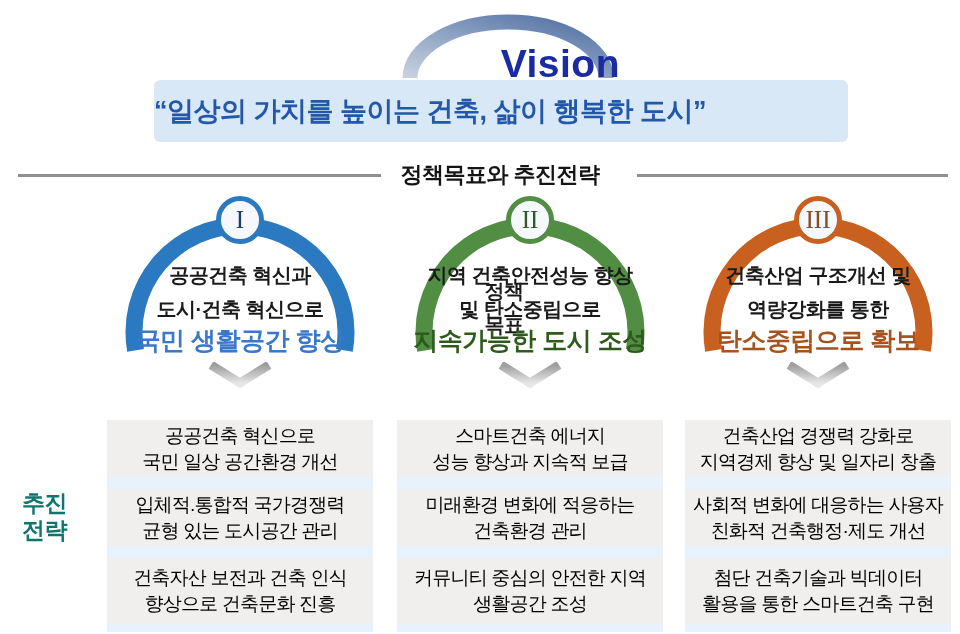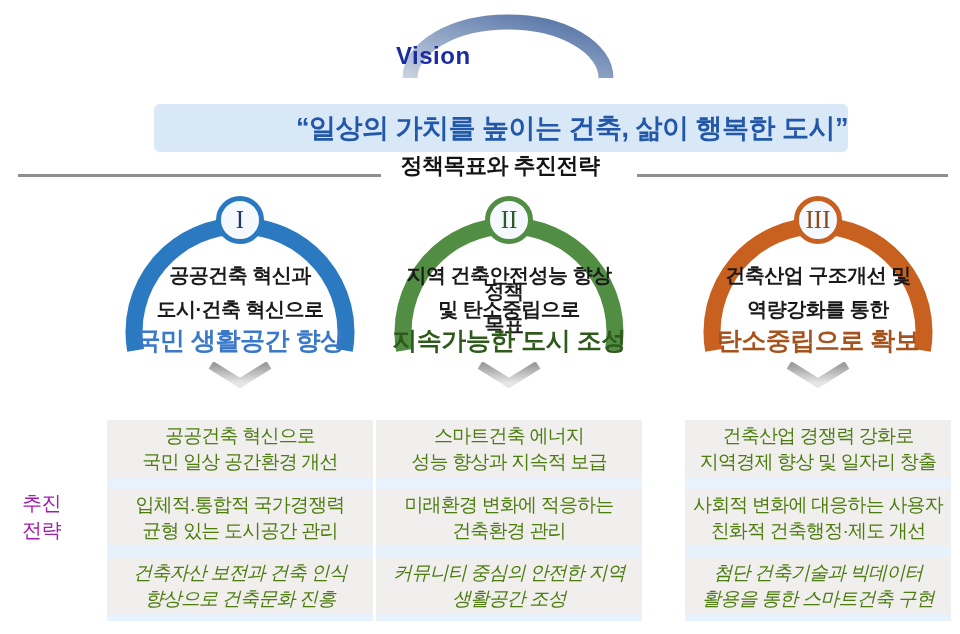--- a/index.html
+++ b/index.html
@@ -4,48 +4,48 @@
 <style>
   html,body{margin:0;padding:0;background:#ffffff;}
   .canvas{
     position:relative;width:960px;height:634px;background:#ffffff;overflow:hidden;
     font-family:"Liberation Sans","DejaVu Sans",sans-serif;
   }
   
   .vision-arch{position:absolute;left:396px;top:8px;width:224px;height:82px;}
   .vision-arch svg{position:absolute;left:0;top:0;}
   .vision-title{
-    position:absolute;left:0;top:34px;width:224px;text-align:left;
-    font-size:24px;font-weight:bold;color:#1b2ca3;letter-spacing:0.5px;
+    position:absolute;left:0;top:34px;width:224px;text-align:right;
+    font-size:39px;font-weight:bold;color:#1b2ca3;letter-spacing:0.5px;
   }
   
   .banner{
-    position:absolute;left:154px;top:104px;width:694px;height:48px;
-    background:#d8e8f6;border-radius:6px;display:flex;align-items:center;justify-content:flex-end;
+    position:absolute;left:154px;top:80px;width:694px;height:62px;
+    background:#d8e8f6;border-radius:6px;display:flex;align-items:center;justify-content:flex-start;
   }
   .banner span{font-size:27px;font-weight:bold;color:#2257a9;letter-spacing:-0.5px;}
   
   .sec-title{
-    position:absolute;left:330px;top:151px;width:340px;text-align:center;
+    position:absolute;left:330px;top:160px;width:340px;text-align:center;
     font-size:22px;font-weight:bold;color:#141414;letter-spacing:-0.5px;
   }
   .sec-line{position:absolute;top:174px;height:3px;background:#8f8f8f;}
   .sec-line.left{left:18px;width:363px;}
   .sec-line.right{left:637px;width:311px;}
   
   .side-label{
-    position:absolute;left:22px;width:70px;font-size:20px;font-weight:normal;color:#a21caf;
+    position:absolute;left:22px;width:70px;font-size:23px;font-weight:bold;color:#0f766e;
     line-height:27px;white-space:pre-line;letter-spacing:-0.5px;
   }
   .side-label.goal{top:274px;padding-left:24px;}
   .side-label.strategy{top:490px;}
   
   .pillar{position:absolute;top:196px;width:280px;height:438px;}
   .pillar.p0{left:100px;--c:#2b7ac1;--numc:#1f3a68;--hl:#3a78c9;}
-  .pillar.p1{left:369px;--c:#518e44;--numc:#2f5a26;--hl:#2e5a1c;}
+  .pillar.p1{left:390px;--c:#518e44;--numc:#2f5a26;--hl:#2e5a1c;}
   .pillar.p2{left:678px;--c:#c8611f;--numc:#8c4a1a;--hl:#a5521c;}
   .arch{position:absolute;left:10px;top:18px;}
   .arch path{stroke:var(--c);}
   .num{
     position:absolute;left:50%;top:0;transform:translateX(-50%);
     width:38px;height:38px;border:5px solid var(--c);border-radius:50%;
     background:#f5f9fd;display:flex;align-items:center;justify-content:center;
     font-family:"Liberation Serif","DejaVu Serif",serif;font-size:25px;color:var(--numc);
   }
   .goal{
@@ -53,24 +53,24 @@
     font-size:20px;font-weight:bold;color:#1a1a1a;line-height:34px;letter-spacing:-0.5px;
   }
   .highlight{
     position:absolute;left:0;top:128px;width:100%;text-align:center;
     font-size:25px;font-weight:bold;color:var(--hl);letter-spacing:-0.5px;
   }
   .chev{position:absolute;left:50%;top:166px;transform:translateX(-50%);}
   .boxes{position:absolute;left:7px;top:224px;width:266px;}
   .sbox{
     height:57px;background:#f0efee;display:flex;align-items:center;justify-content:center;
-    text-align:center;white-space:pre-line;font-size:19px;color:#4d7c0f;line-height:26px;
+    text-align:center;white-space:pre-line;font-size:19px;color:#000000;line-height:26px;
     letter-spacing:-0.8px;
   }
-  .sbox.tall{height:55px;font-style:italic;}
+  .sbox.tall{height:66px;}
   .gap{height:12px;background:#e8f2fc;}
   .gap.end{height:8px;}
   .defs-holder{position:absolute;width:0;height:0;overflow:hidden;}
 </style>
 </head>
 <body>
 
 <div class="canvas">
 
   <svg class="defs-holder" aria-hidden="true">

